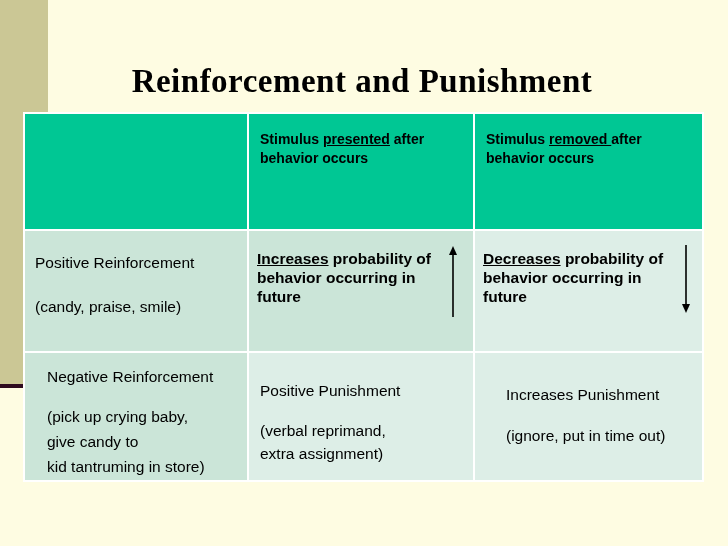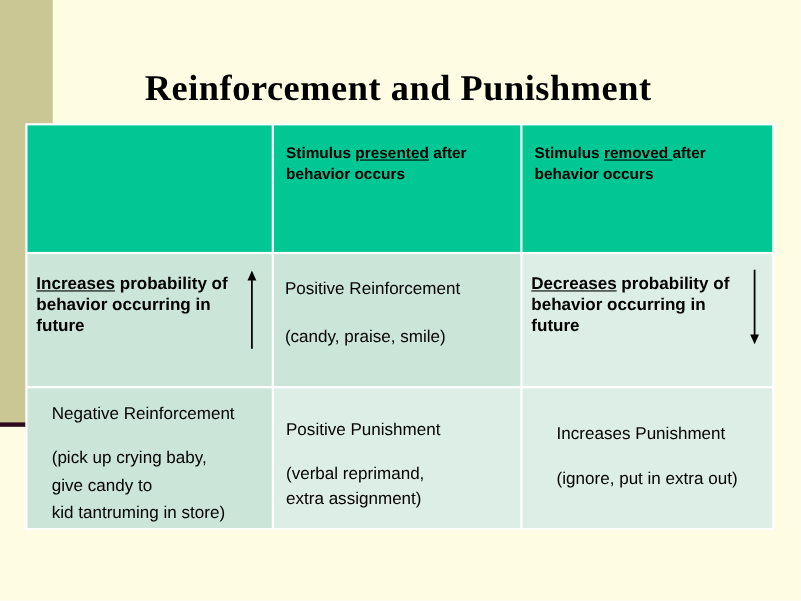--- a/index.html
+++ b/index.html
@@ -63,30 +63,30 @@
   <div class="grid">
 
     <div class="cell hdr"></div>
     <div class="cell hdr">
       <span>Stimulus </span><span class="u">presented</span><span> after behavior occurs</span>
     </div>
     <div class="cell hdr">
       <span>Stimulus </span><span class="u">removed </span><span>after behavior occurs</span>
     </div>
 
+    <div class="cell r2 c-incpos">
+      <div class="name">Positive Reinforcement</div>
+      <div class="example">(candy, praise, smile)</div>
+    </div>
     <div class="cell r2 rowlabel">
       <span class="labeltext"><span class="u">Increases</span><span> probability of behavior occurring in future</span></span>
       <svg class="arrow arrow-up" width="14" height="72" viewBox="0 0 14 72">
         <line x1="7" y1="7" x2="7" y2="71" stroke="#000" stroke-width="1.6"></line>
         <polygon points="7,0 3,9 11,9" fill="#000"></polygon>
       </svg>
-    </div>
-    <div class="cell r2 c-incpos">
-      <div class="name">Positive Reinforcement</div>
-      <div class="example">(candy, praise, smile)</div>
     </div>
     <div class="cell r3 rowlabel">
       <span class="labeltext"><span class="u">Decreases</span><span> probability of behavior occurring in future</span></span>
       <svg class="arrow arrow-down" width="14" height="68" viewBox="0 0 14 68">
         <line x1="7" y1="0" x2="7" y2="60" stroke="#000" stroke-width="1.6"></line>
         <polygon points="7,68 3,59 11,59" fill="#000"></polygon>
       </svg>
     </div>
 
     <div class="cell r2 c-incneg">
@@ -99,17 +99,17 @@
     </div>
     <div class="cell r3 c-decpos">
       <div class="name">Positive Punishment</div>
       <div class="example">
         <div>(verbal reprimand,</div>
         <div>extra assignment)</div>
       </div>
     </div>
     <div class="cell r3 c-decneg">
       <div class="name">Increases Punishment</div>
-      <div class="example">(ignore, put in extra out)</div>
+      <div class="example">(ignore, put in time out)</div>
     </div>
 
   </div>
 </div>
 
 </body></html>

